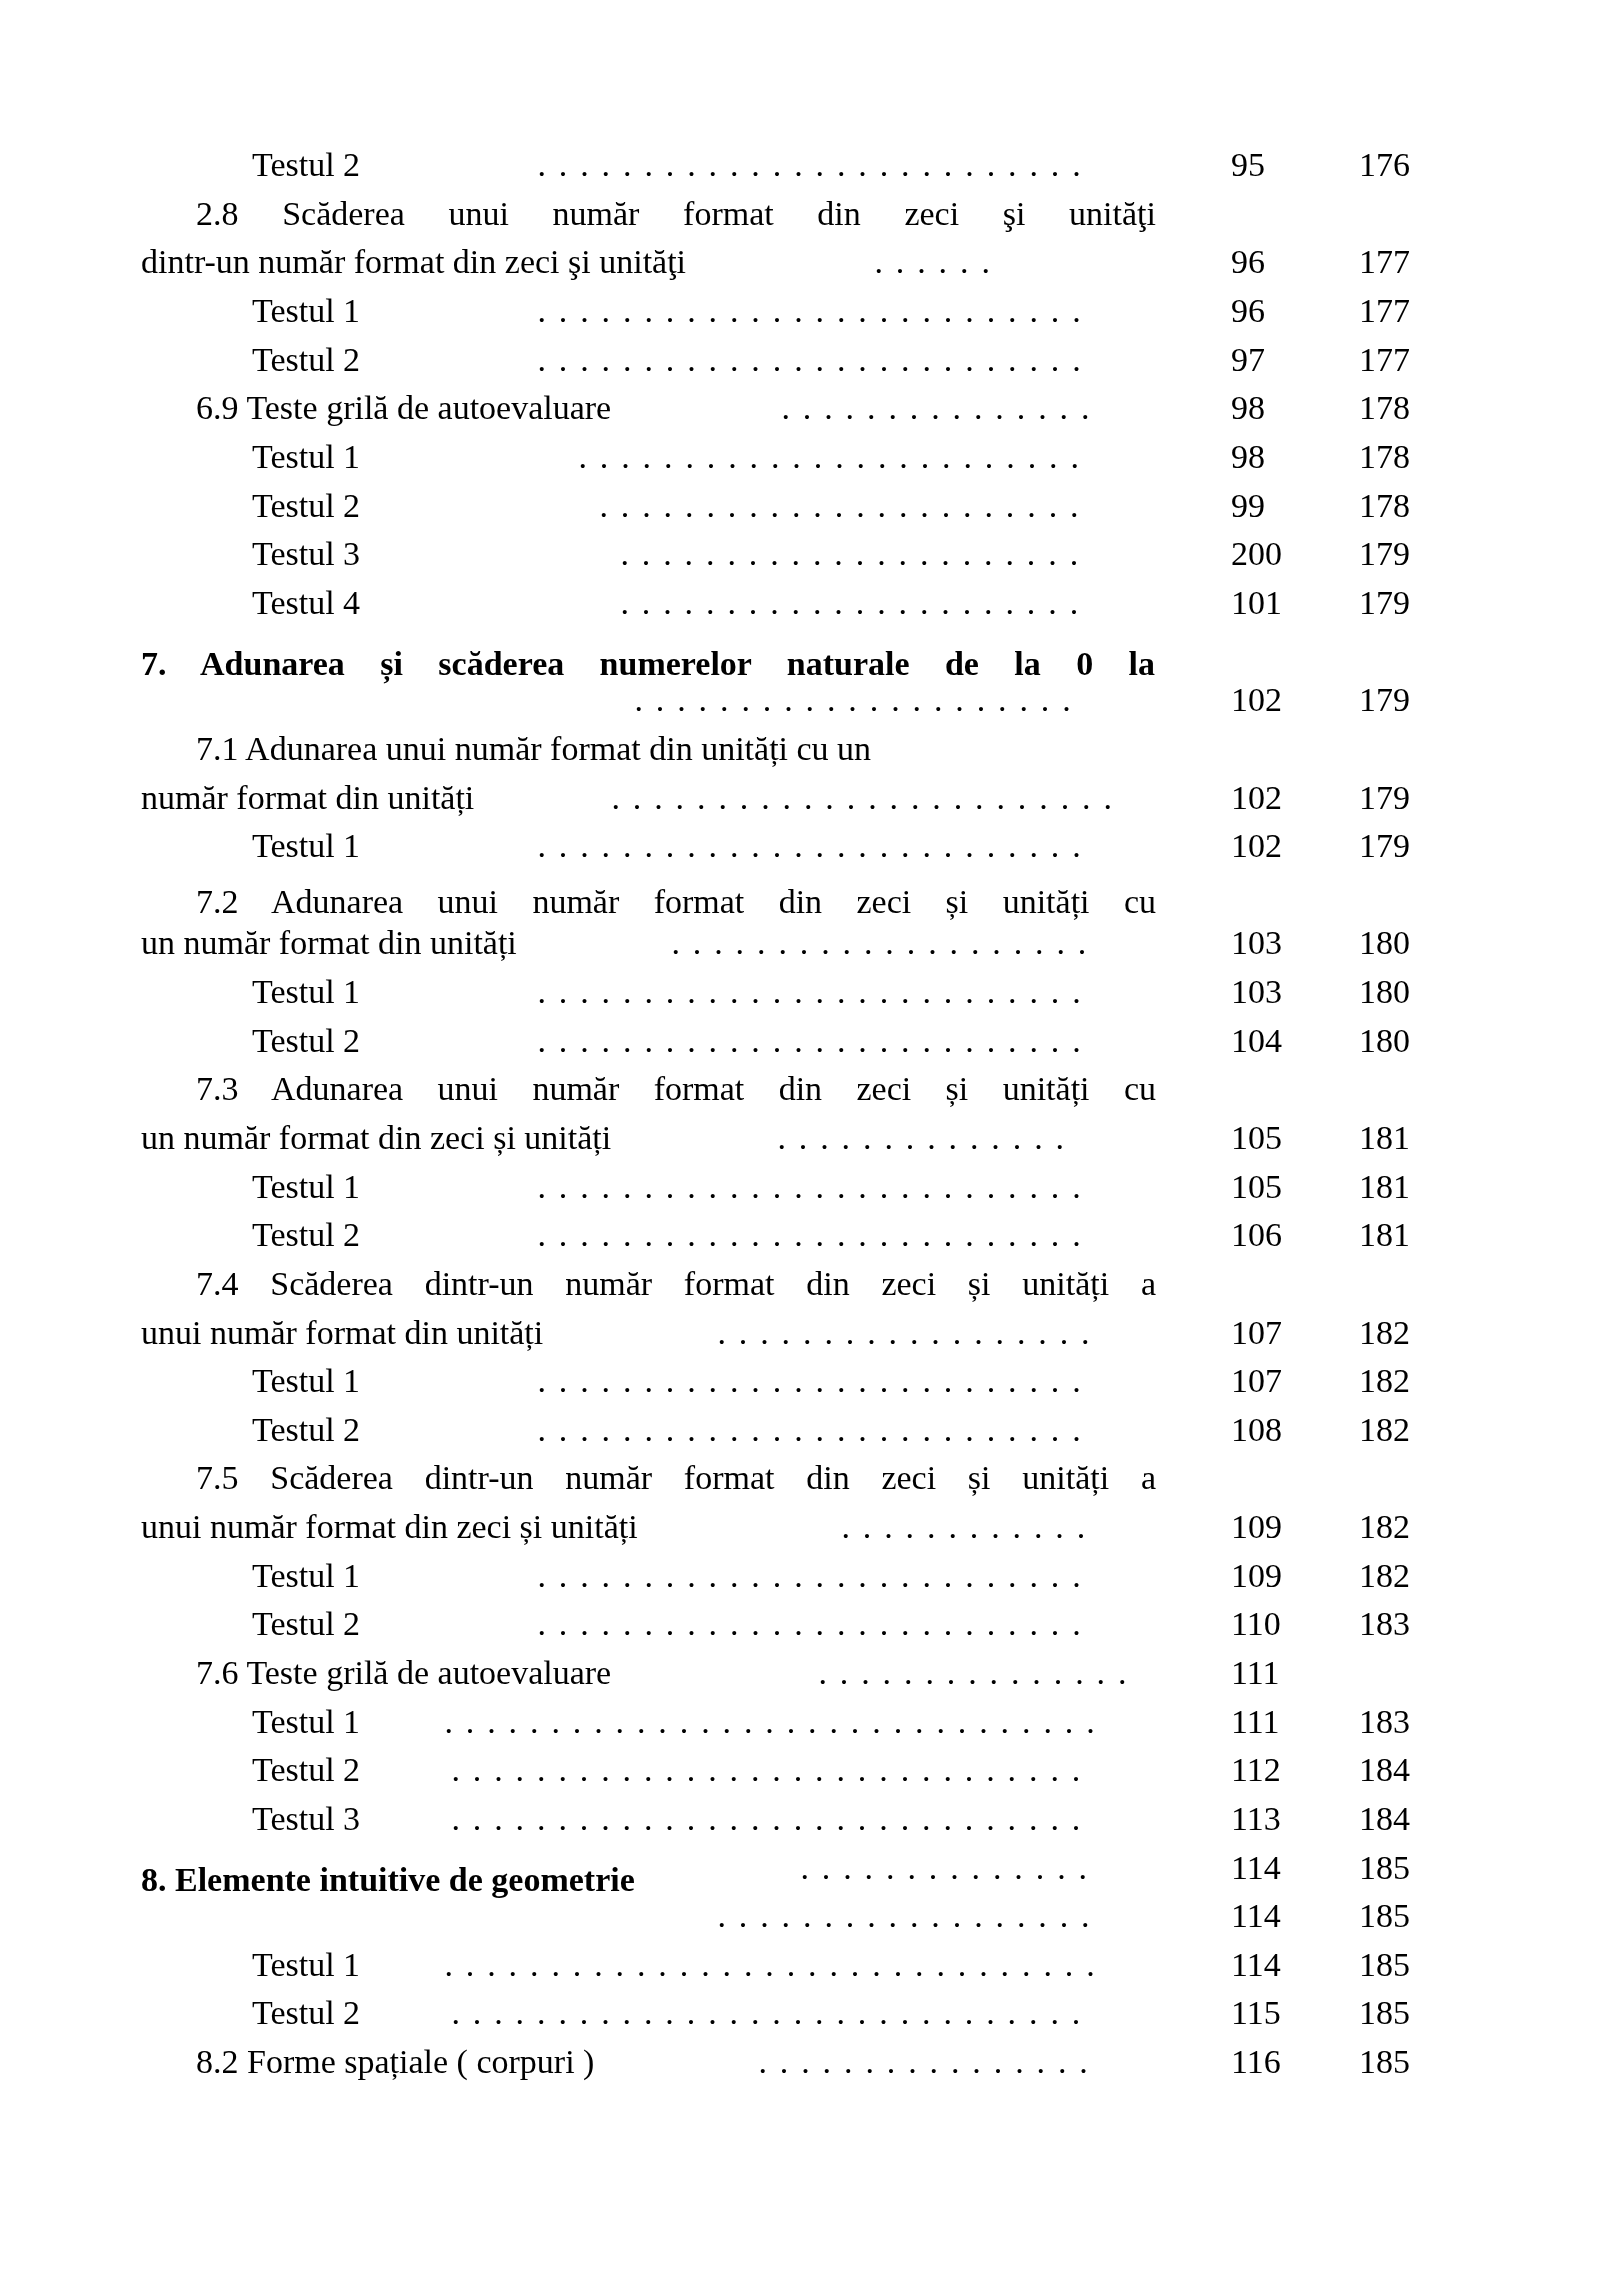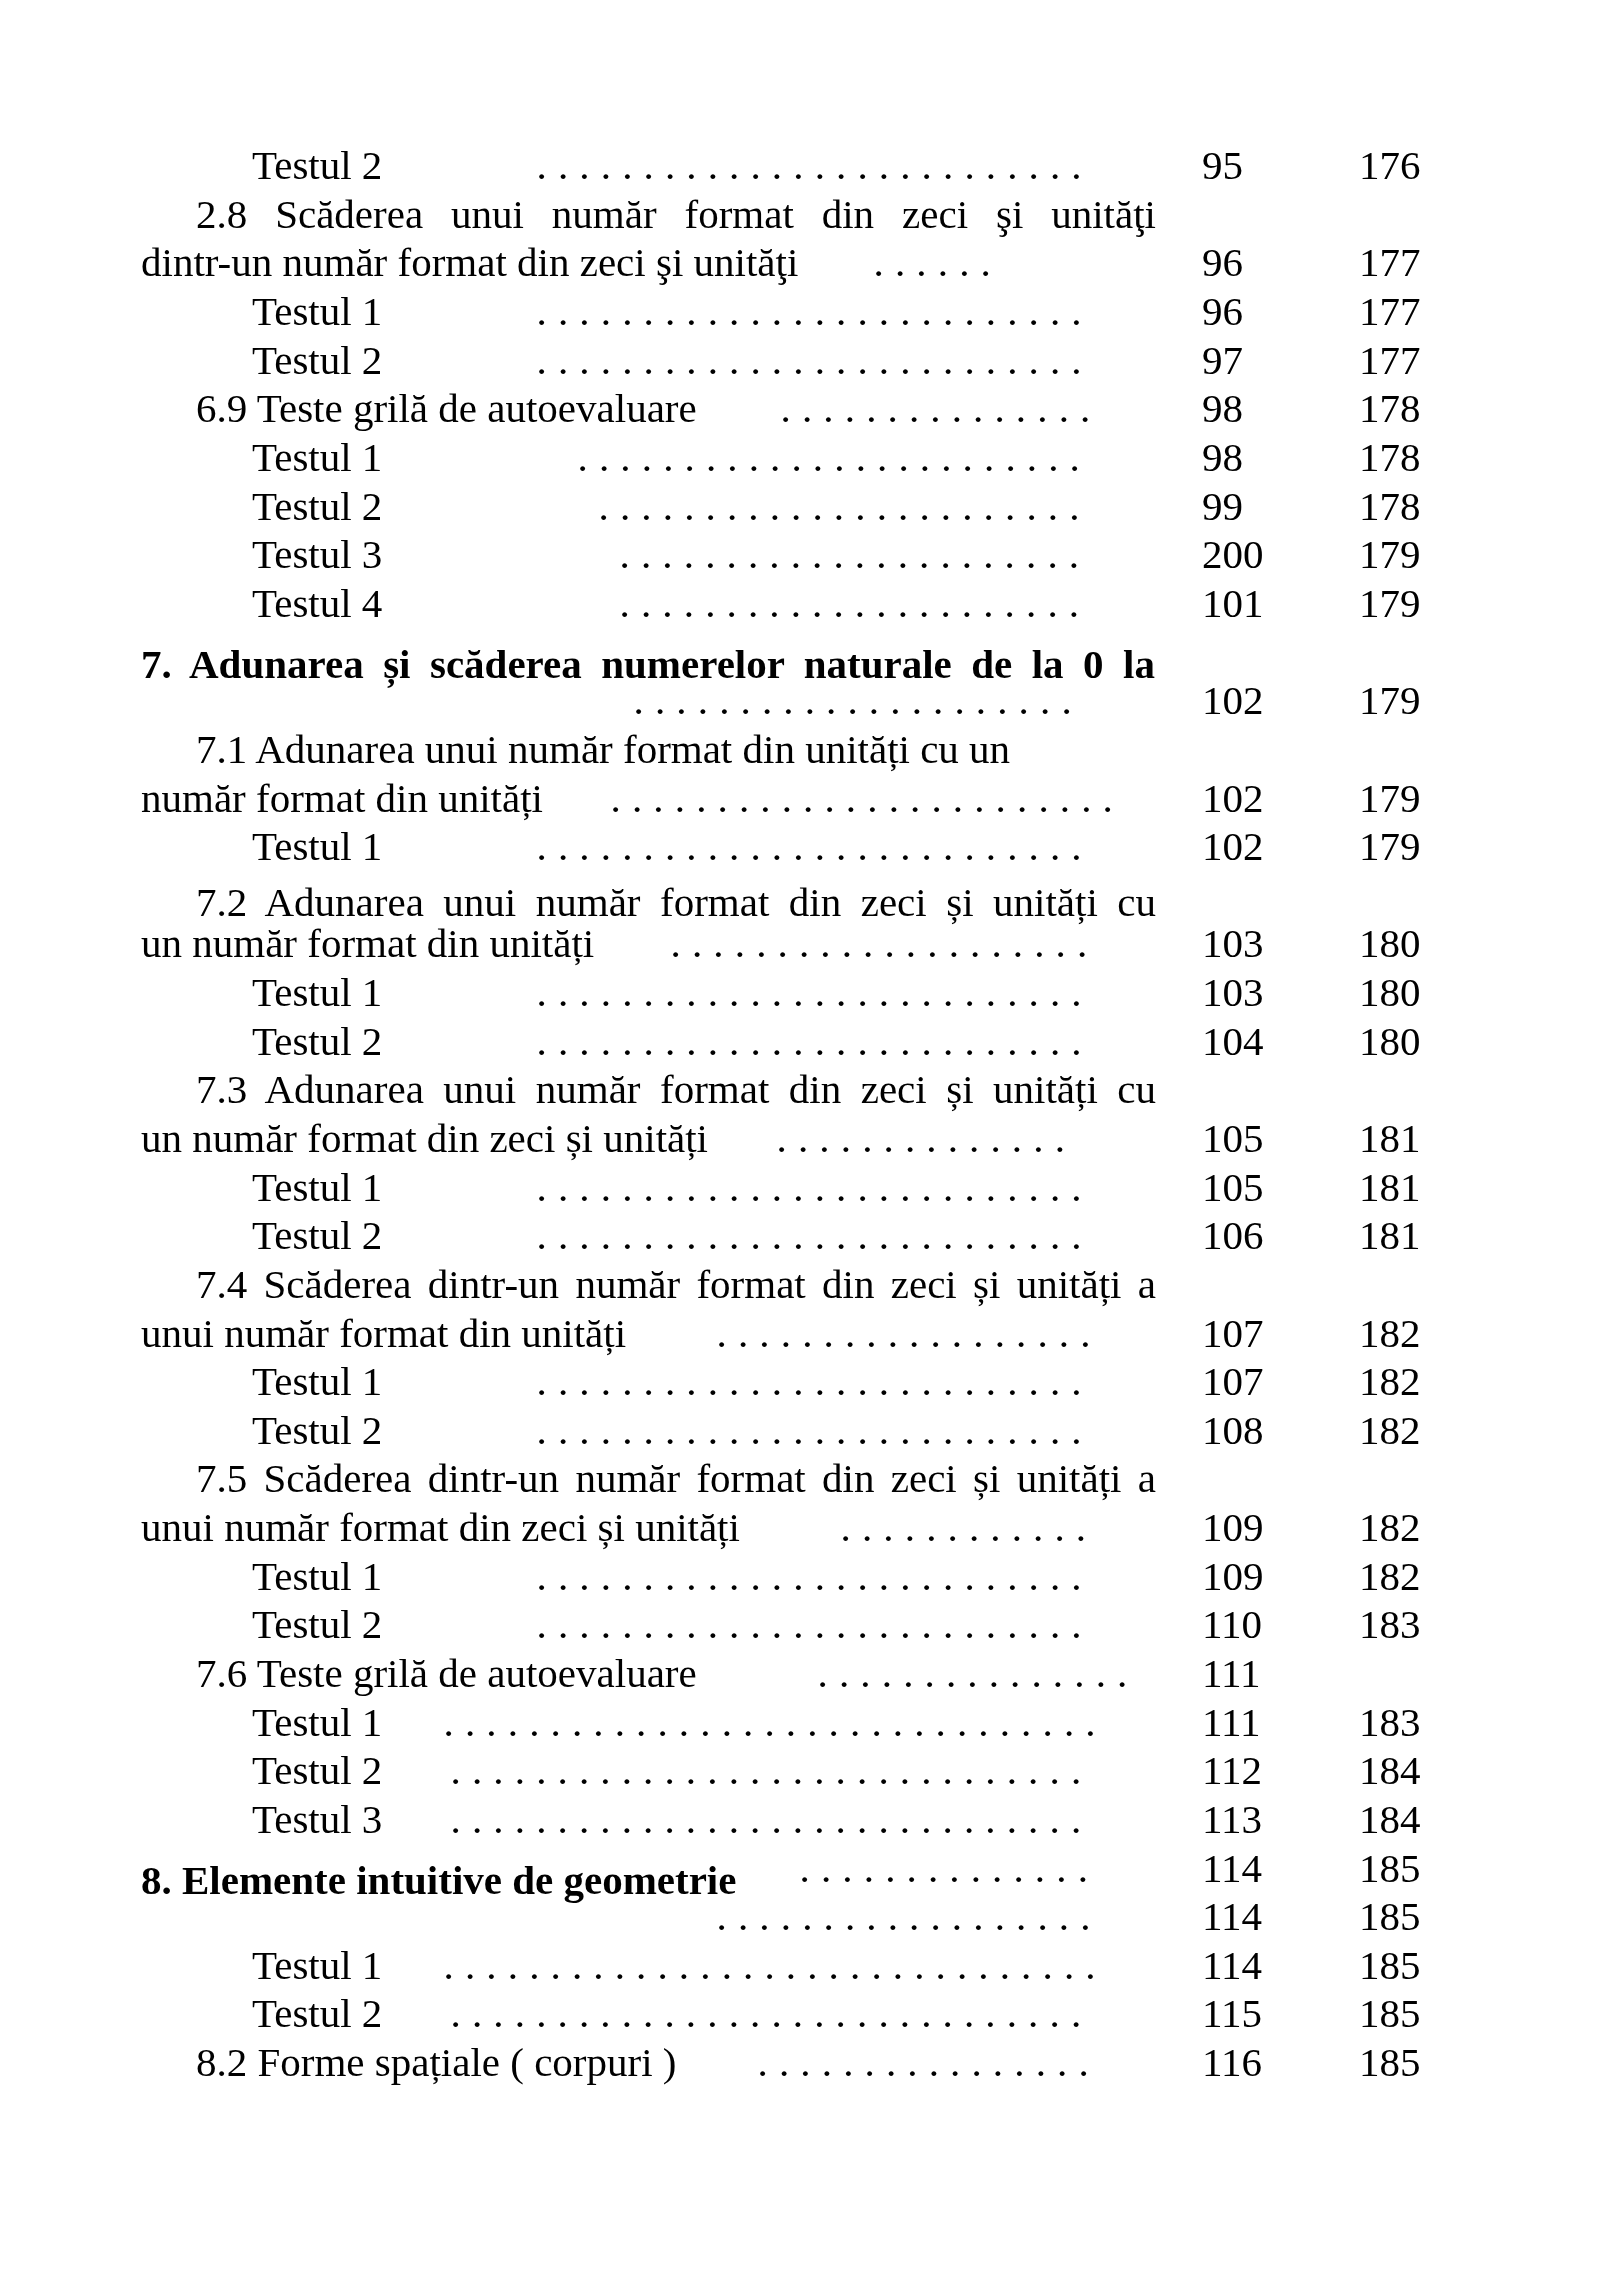--- a/index.html
+++ b/index.html
@@ -1,24 +1,24 @@
 <!DOCTYPE html>
 <html style="font-size:14.8px"><head>
 <meta charset="utf-8">
 <style>
   html, body { margin: 0; padding: 0; background: #ffffff; }
   body { width: 1613px; height: 2290px; position: relative; overflow: hidden;
          font-family: "Liberation Serif", "DejaVu Serif", serif; color: #000; }
   #toc { position: absolute; left: 0; top: 0; width: 1613px; height: 2290px; }
-  .line { position: absolute; left: 0; width: 1613px; height: 48px; font-size: 41px; line-height: 48px; white-space: nowrap; }
+  .line { position: absolute; left: 0; width: 1613px; height: 48px; font-size: 34px; line-height: 48px; white-space: nowrap; }
   .line .txt { position: absolute; top: 0; }
   .line.bold .txt { font-weight: bold; margin-top: 12px; }
   .line .lead { position: absolute; top: 0; overflow: hidden; letter-spacing: 0; }
   .line .lead span { display: inline-block; width: 21.4px; text-align: center; }
-  .line .p1 { position: absolute; top: 0; left: 1202px; }
+  .line .p1 { position: absolute; top: 0; left: 1231px; }
   .line .p2 { position: absolute; top: 0; left: 1359px; }
   .just { text-align: justify; text-align-last: justify; }
 </style>
 </head>
 <body>
 
 <div id="toc">
     <div class="line" style="top: 141px;">
       <span class="txt" style="left: 252px;">Testul 2</span>
       <span class="lead" style="left: 531px; width: 558px;"><span>.</span><span>.</span><span>.</span><span>.</span><span>.</span><span>.</span><span>.</span><span>.</span><span>.</span><span>.</span><span>.</span><span>.</span><span>.</span><span>.</span><span>.</span><span>.</span><span>.</span><span>.</span><span>.</span><span>.</span><span>.</span><span>.</span><span>.</span><span>.</span><span>.</span><span>.</span></span>

